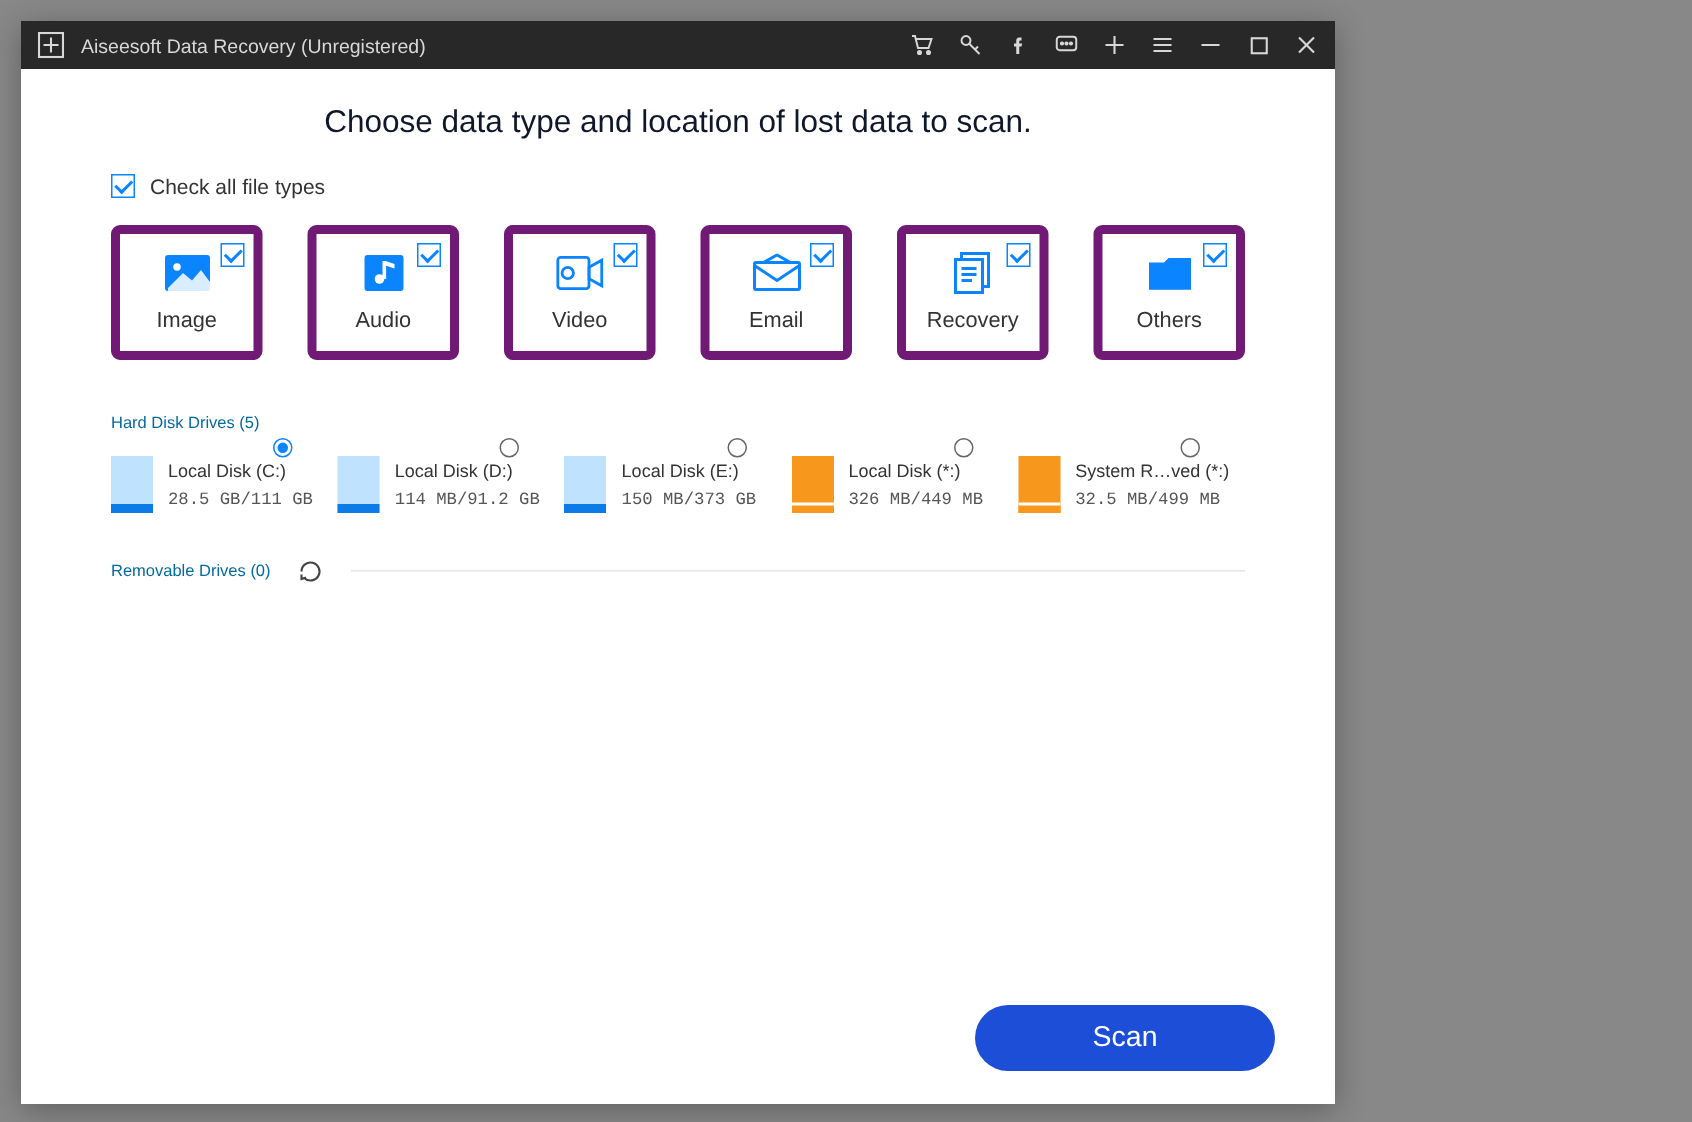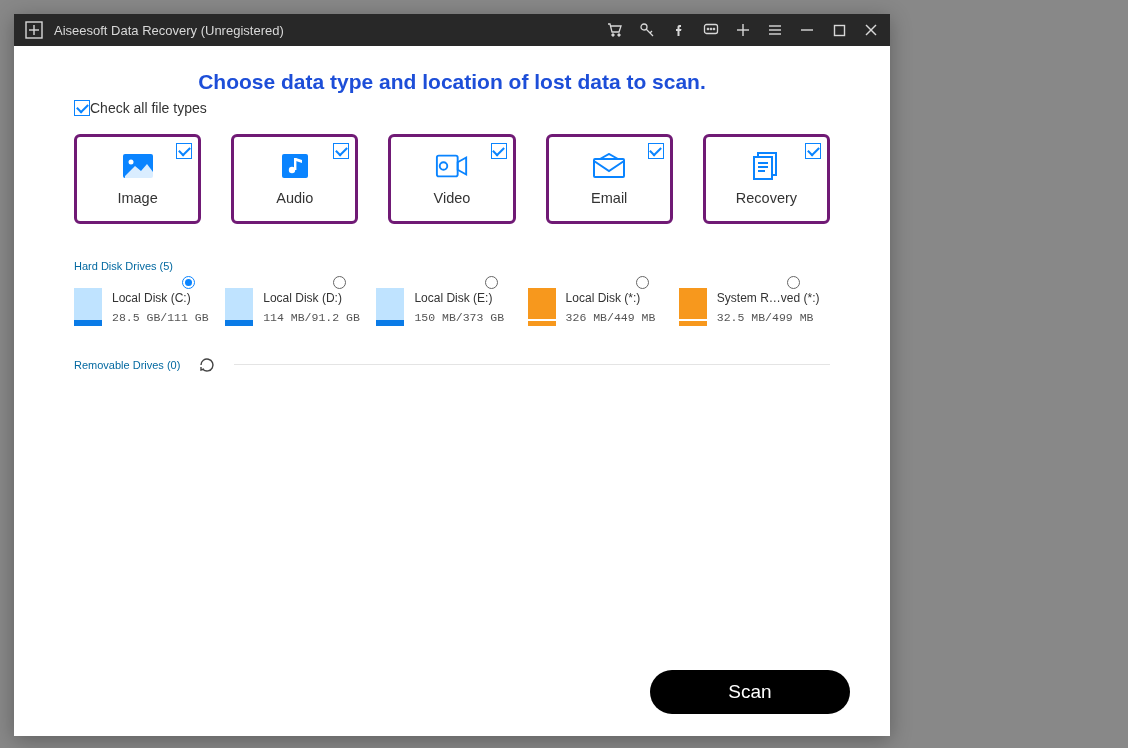--- a/index.html
+++ b/index.html
@@ -40,47 +40,47 @@
   .tb-btn { width: 18px; height: 18px; display:flex; align-items:center; justify-content:center; cursor:pointer; color:#d8d8d8; }
   .tb-btn svg { stroke: #d8d8d8; fill: none; }
   .content {
     flex: 1;
     padding: 24px 60px 20px 60px;
     position: relative;
   }
   .main-heading {
     text-align: center;
     font-size: 21px;
-    color: #1d4ed8;
-    font-weight: 700;
-    margin-bottom: 6px;
+    color: #0f172a;
+    font-weight: 400;
+    margin-bottom: 22px;
   }
   .check-all-row {
-    display: flex; align-items: center; 
+    display: flex; align-items: center; gap: 10px;
     font-size: 14px; color: #333;
     margin-bottom: 18px;
   }
   .cb {
     width: 16px; height: 16px; border: 1.5px solid #0a84ff;
     display:flex; align-items:center; justify-content:center;
     cursor:pointer;
     background:#fff;
   }
   .cb.checked::after {
     content:""; width:9px; height:5px;
     border-left:2px solid #0a84ff; border-bottom:2px solid #0a84ff;
     transform: rotate(-45deg) translate(1px,-1px);
   }
   .type-grid {
     display: flex; gap: 30px; margin-bottom: 36px;
   }
   .type-card {
     position: relative;
     width: 136px; height: 90px;
-    border: 3px solid #701a75;
+    border: 6px solid #701a75;
     border-radius: 6px;
     display:flex; flex-direction:column; align-items:center; justify-content:center;
     gap:10px; cursor:pointer;
   }
   .type-card .cb {
     position: absolute; top: 6px; right: 6px;
   }
   .type-icon { width: 34px; height: 28px; display:flex; align-items:center; justify-content:center; }
   .type-label { font-size: 14.5px; color: #333; }
   .section-header {
@@ -123,21 +123,21 @@
   .drive-size { color:#555; font-size:11.5px;font-family:Liberation Mono, monospace;}
   .recycle-row { display:flex; gap:0; margin-top:14px; margin-bottom:20px;}
   .recycle-item {
      width:188px; display:flex; gap:12px; align-items:center; position:relative;
   }
   .recycle-icon { width:28px; height:32px; display:flex; align-items:center; justify-content:center;}
   .recycle-label { font-size:12.5px; color:#333;}
   .scan-button {
     position:absolute; right:40px; bottom:22px;
     width: 200px; height: 44px;
-    background:#000000; border:none; border-radius:22px;
+    background:#1d4ed8; border:none; border-radius:22px;
     color:#fff; font-size:19px; font-weight:400;
     cursor:pointer;
   }
   .removable-section { margin-top: 10px; }
 </style>
 </head>
 <body>
 
 <div class="app-window">
 
@@ -271,20 +271,30 @@
             <svg width="30" height="28" viewBox="0 0 30 28" fill="none" stroke="#0a84ff" stroke-width="2">
               <rect x="7" y="1" width="18" height="22"></rect>
               <rect x="3" y="5" width="18" height="22" fill="#fff"></rect>
               <line x1="7" y1="11" x2="17" y2="11"></line>
               <line x1="7" y1="15" x2="17" y2="15"></line>
               <line x1="7" y1="19" x2="14" y2="19"></line>
             </svg>
           </span>
           <span class="type-label">Recovery</span>
         </div>
+        <div class="type-card">
+          <span class="cb checked"></span>
+          <span class="type-icon">
+            <svg width="32" height="26" viewBox="0 0 32 26" fill="#0a84ff">
+              <path d="M2 6 L12 6 L15 3 L30 3 V24 H2z"></path>
+              <rect x="2" y="8" width="28" height="16" fill="#0a84ff"></rect>
+            </svg>
+          </span>
+          <span class="type-label">Others</span>
+        </div>
       </div>
 
     <div class="section-header">
       <span>Hard Disk Drives (5)</span>
     </div>
     <div class="drives-row" id="hd-row">
         <div class="drive">
           <span class="drive-radio selected"></span>
           <div class="drive-icon ">
             <span class="dots">

